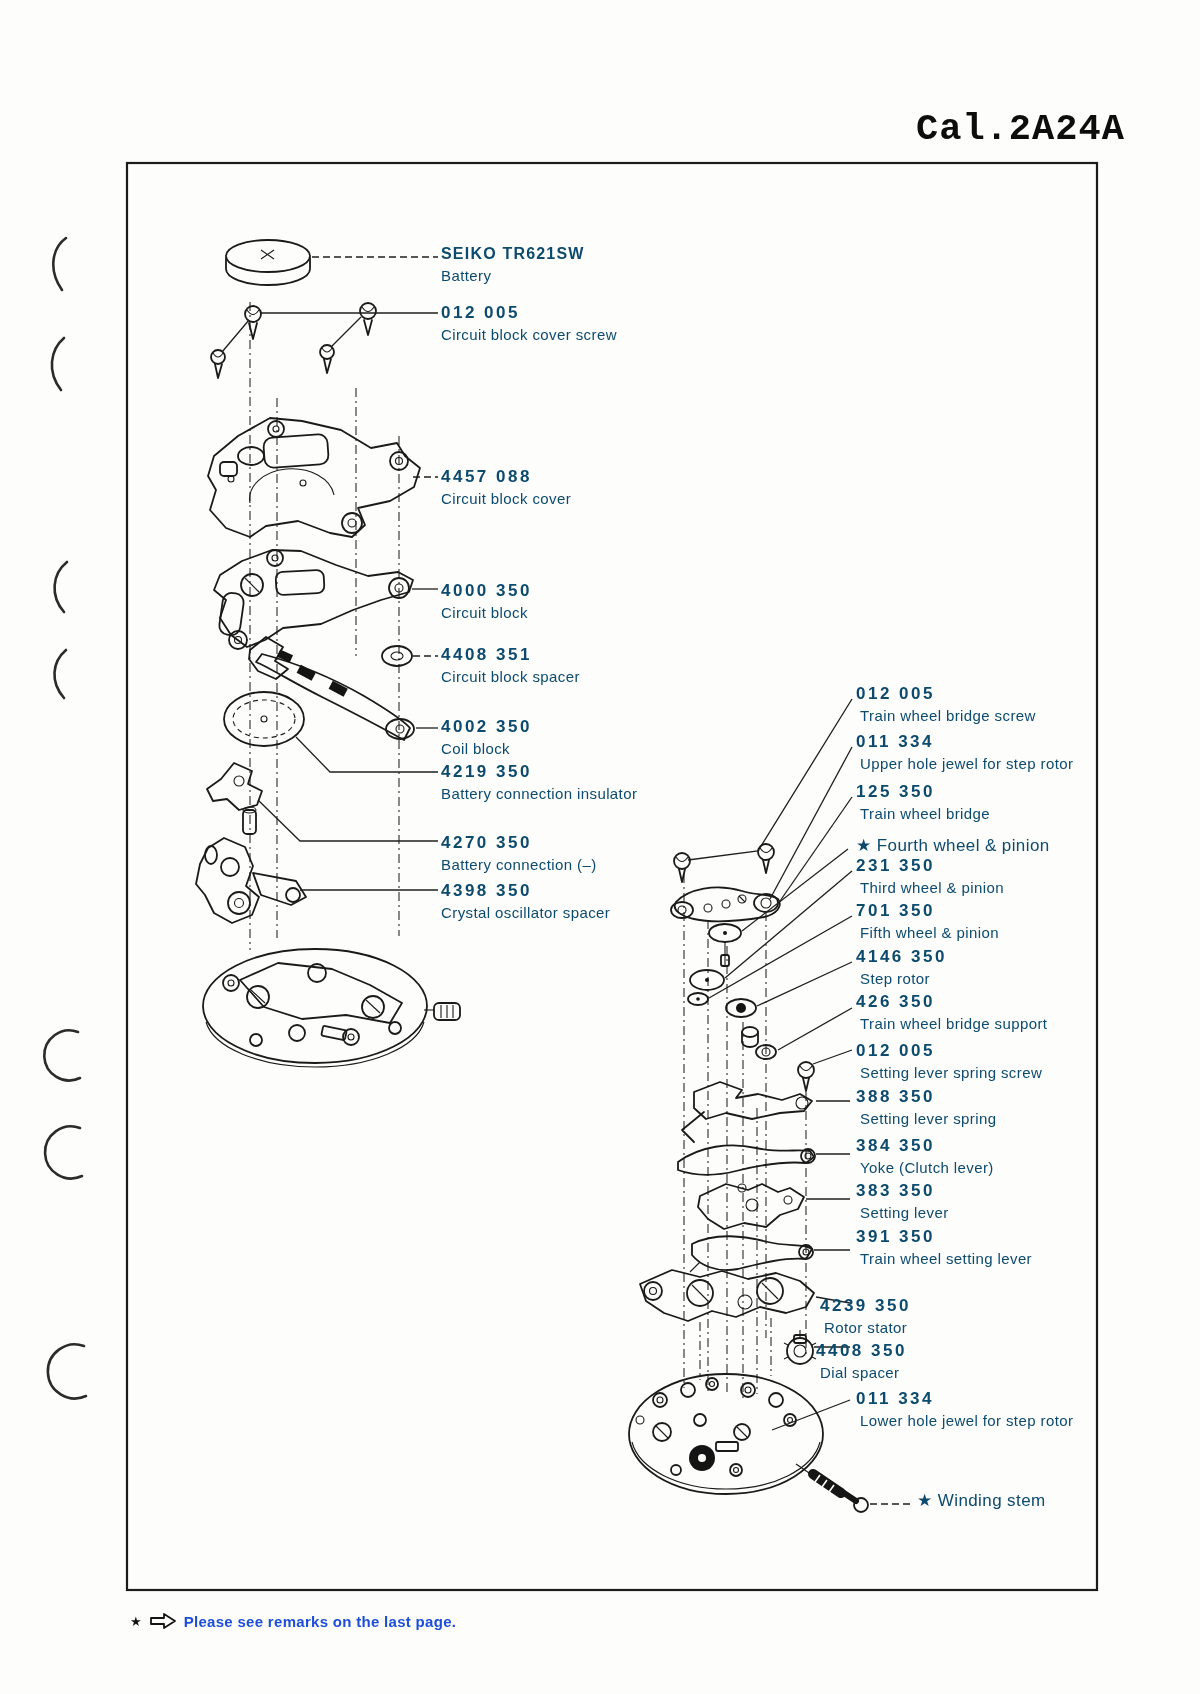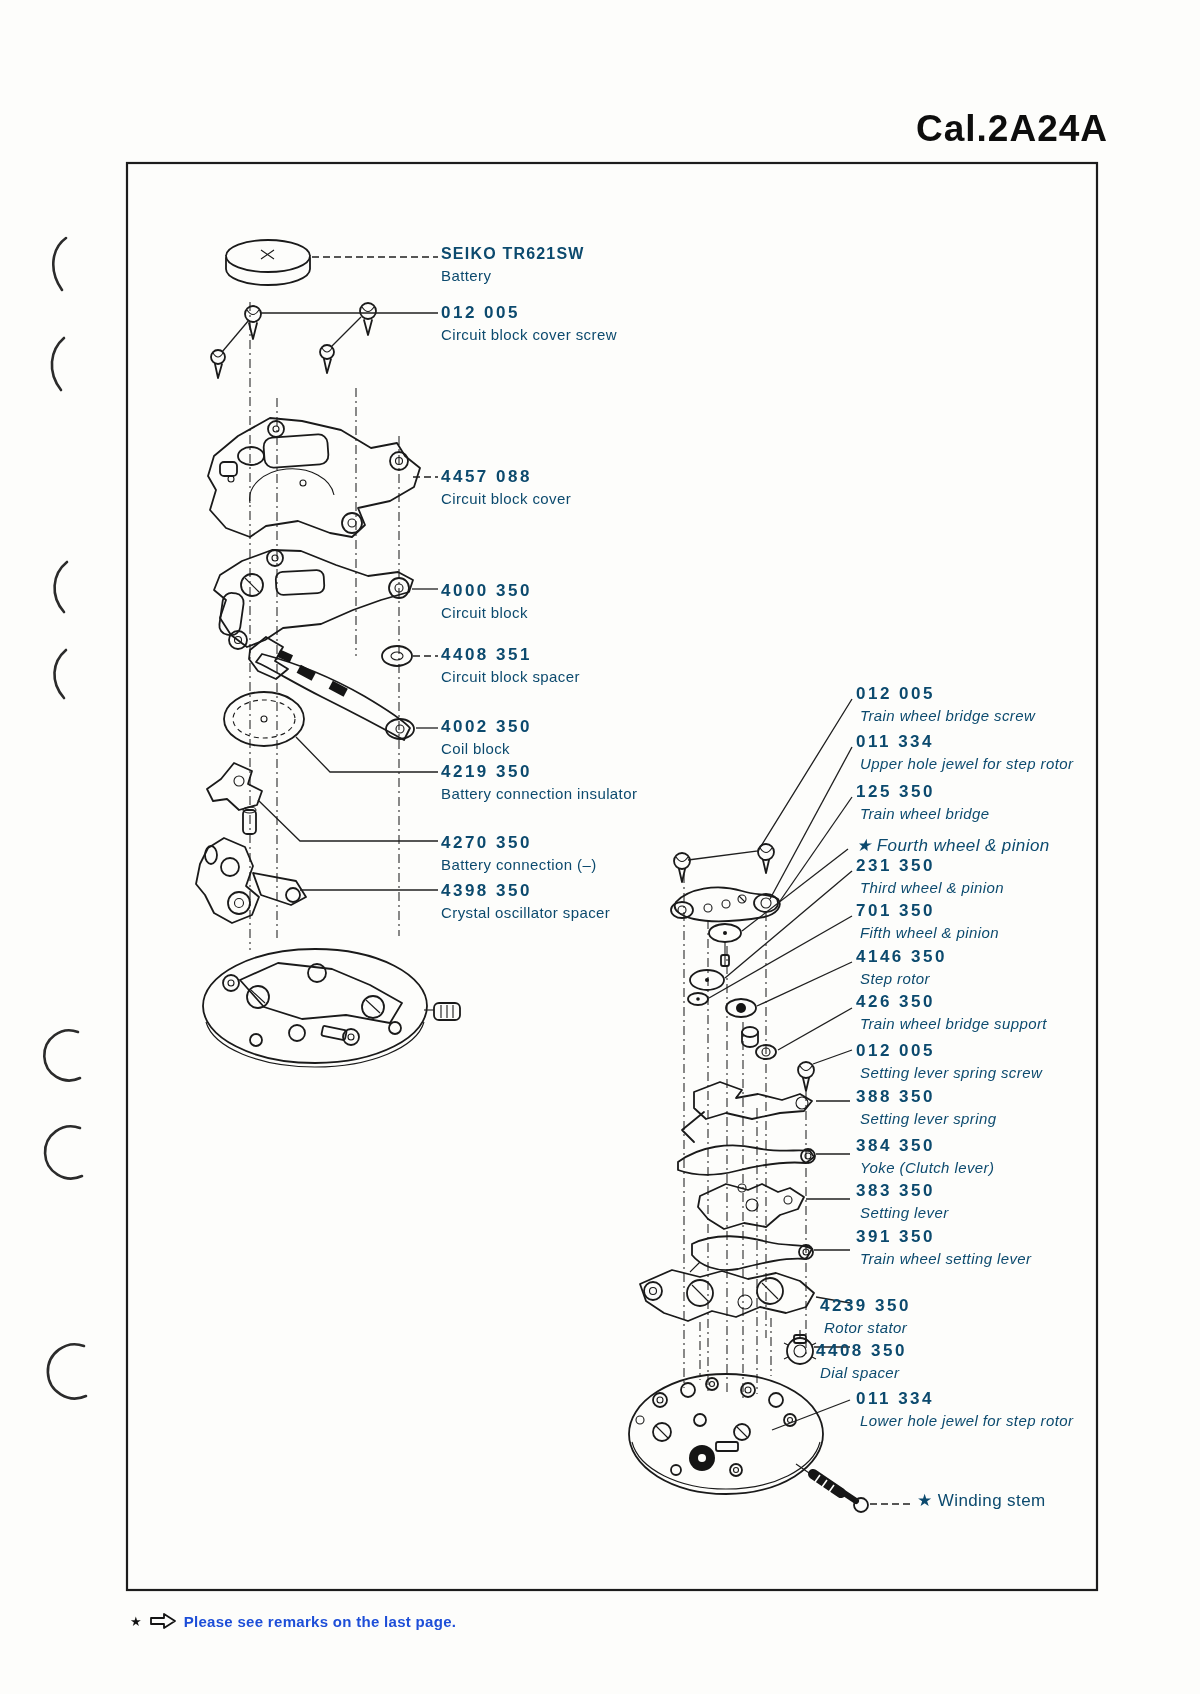--- a/index.html
+++ b/index.html
@@ -1,27 +1,27 @@
 <!DOCTYPE html>
 <html><head>
 <meta charset="utf-8">
 <style>
   html,body{margin:0;padding:0;background:#e8e8e6;}
   #page{position:relative;width:1200px;height:1694px;background:#fdfdfb;overflow:hidden;
         font-family:"Liberation Sans",sans-serif;color:#141414;}
   #art{position:absolute;left:0;top:0;}
   .doc-title{position:absolute;left:916px;top:108px;width:184px;text-align:right;
-             font-family:Liberation Sans, sans-serif;font-weight:bold;font-size:37px;
+             font-family:Liberation Mono, monospace;font-weight:bold;font-size:37px;
              letter-spacing:1px;color:#0d0d0d;}
   .plabel{position:absolute;line-height:1;}
   .plabel .num{font-weight:bold;font-size:17px;letter-spacing:2.5px;color:#0c4a6e;}
   .plabel .desc{font-size:15px;letter-spacing:0.4px;margin-top:6px;color:#0c4a6e;}
   .plabel.oneline .desc{margin-top:0;font-size:17px;}
   .plabel.plain .num{font-weight:bold;letter-spacing:1.2px;font-size:16px;}
-  .rlabel .desc{margin-left:4px;font-style:italic;}
+  .rlabel .desc{margin-left:4px;}
   .footnote{position:absolute;left:130px;top:1612px;display:flex;align-items:center;gap:7px;}
   .footnote .star{font-size:13px;color:#111;}
   .footnote .txt{font-size:15px;font-weight:600;letter-spacing:0.3px;color:#1d4ed8;}
   svg .part{stroke:#1a1a1a;stroke-width:1.8;fill:none;stroke-linejoin:round;stroke-linecap:round;}
   svg .lead{stroke:#1f1f1f;stroke-width:1.3;fill:none;}
   svg .leadd{stroke:#1f1f1f;stroke-width:1.3;fill:none;stroke-dasharray:7 4;}
   svg .axis{stroke:#2a2a2a;stroke-width:1.1;fill:none;stroke-dasharray:9 4 2 4;}
   svg .fill{fill:#141414;stroke:none;}
   svg .frame{stroke:#1c1c1c;stroke-width:2.2;fill:none;}
   svg .arc{stroke:#2b2b2b;stroke-width:2.6;fill:none;stroke-linecap:round;}

